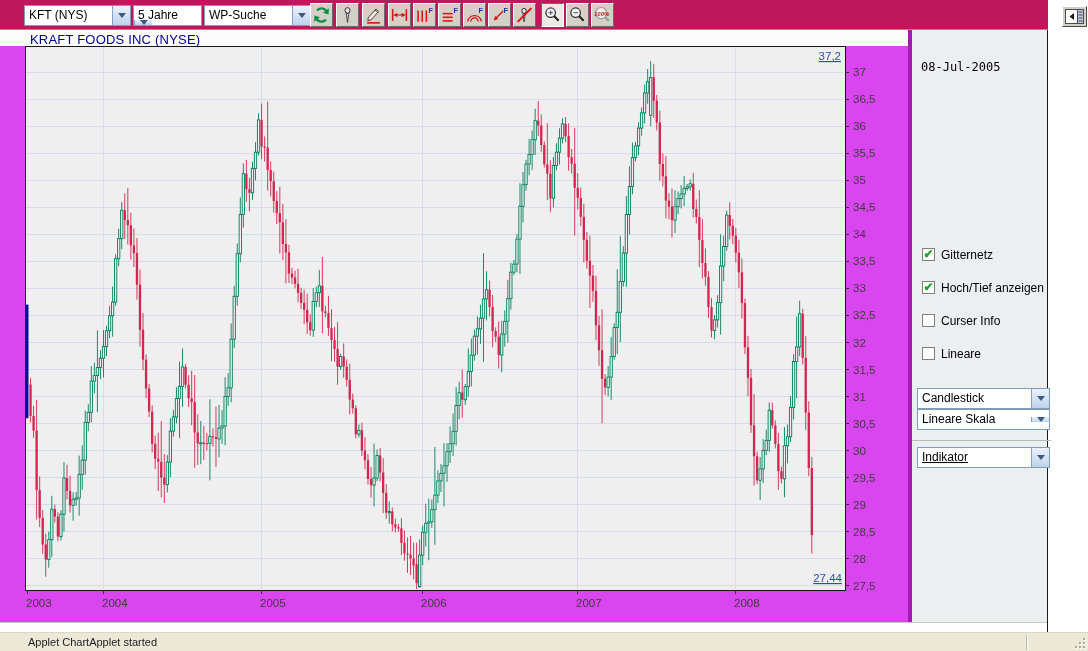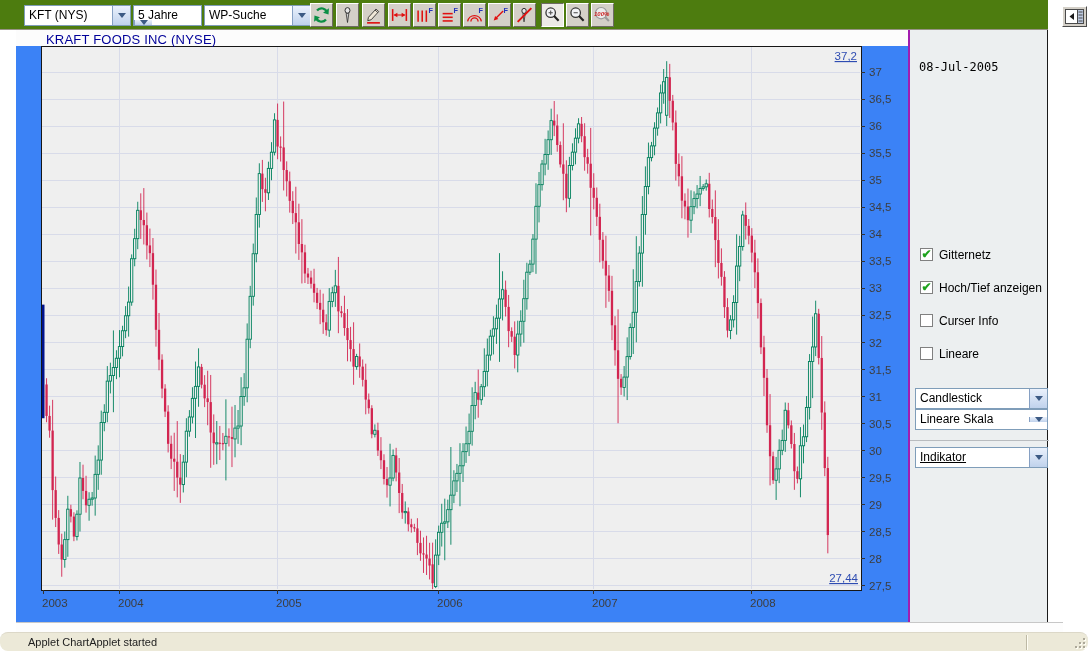--- a/index.html
+++ b/index.html
@@ -1,58 +1,58 @@
 <!DOCTYPE html>
 <html><head>
 <meta charset="utf-8">
 <style>
   html,body{margin:0;padding:0;background:#fff;}
   #app{position:relative;width:1088px;height:651px;background:#ffffff;overflow:hidden;
        font-family:"Liberation Sans",sans-serif;-webkit-font-smoothing:none;}
   
-  #toolbar{position:absolute;left:0;top:0;width:1048px;height:30px;background:#4d7c0f;
+  #toolbar{position:absolute;left:0;top:0;width:1048px;height:30px;background:#be185d;
            border-bottom:1px solid #979385;box-sizing:border-box;}
   .combo{position:absolute;height:21px;background:#fff;border:1px solid #7f9db9;
          box-sizing:border-box;display:flex;cursor:default;}
   .combo-text{flex:1;font-size:12px;line-height:19px;padding-left:4px;color:#000;
               white-space:nowrap;overflow:hidden;}
   .combo-btn{width:17px;background:linear-gradient(#eaf1fc,#c0d2ec);
              border-left:1px solid #86a0c3;display:flex;align-items:center;justify-content:center;}
   .chev{width:0;height:0;border-left:4px solid transparent;border-right:4px solid transparent;
         border-top:5px solid #3c5a84;}
   .tbtn{position:absolute;top:3px;width:23px;height:24px;background:#d4d0c8;
         border:1px solid;border-color:#ffffff #6d6a63 #6d6a63 #ffffff;box-sizing:border-box;
         display:flex;align-items:center;justify-content:center;padding:0;}
   .tbtn.pressed{background:#eceae6;border-color:#6d6a63 #ffffff #ffffff #6d6a63;}
   .tbtn svg{display:block;}
   #collapse-btn{position:absolute;left:1062px;top:6px;width:25px;height:21px;background:#d4d0c8;
         border:1px solid;border-color:#ffffff #4a4a4a #4a4a4a #ffffff;box-sizing:border-box;
         display:flex;align-items:center;justify-content:center;padding:0;}
   
   #applet{position:absolute;left:0;top:30px;width:1048px;height:602px;background:#ffffff;
           border-right:1px solid #1a1a1a;box-sizing:border-box;}
-  #chart-area{position:absolute;left:16px;top:0;width:908px;height:592px;background:#3b82f6;text-align:center;}
+  #chart-area{position:absolute;left:0;top:0;width:908px;height:592px;background:#d946ef;text-align:center;}
   #chart-title{position:absolute;left:30px;top:2px;font-size:13px;color:#000099;letter-spacing:.2px;}
   #applet-bottom-line{position:absolute;left:0;top:592px;width:1047px;height:1px;background:#c7c7c7;}
   #applet-bottom-gap{position:absolute;left:0;top:593px;width:1047px;height:9px;background:#fdfdfd;}
   
   #panel{position:absolute;left:908px;top:0;width:139px;height:592px;background:#eceff0;
-         border-left:2px solid #a21caf;box-sizing:border-box;}
+         border-left:4px solid #a21caf;box-sizing:border-box;}
   #quote{position:absolute;left:9px;top:5px;font-family:"DejaVu Sans Mono","Liberation Mono",monospace;
          font-size:12px;line-height:13px;color:#000;white-space:pre;}
   .qrow.red{color:#e02f55;}
   .cbrow{position:absolute;left:10px;height:14px;}
   .cbbox{position:absolute;left:0;top:0;width:13px;height:13px;background:#fff;border:1px solid #808080;
          box-sizing:border-box;font-size:12px;font-weight:bold;color:#1ea31e;line-height:11px;text-align:center;}
   .cblabel{position:absolute;left:19px;top:0;font-size:12px;color:#000;white-space:nowrap;text-align:center;}
   .pcombo{left:5px;width:133px;}
   #panel-divider{position:absolute;left:0;top:410px;width:139px;height:1px;background:#b9bcbf;}
   
   #statusbar{position:absolute;left:0;top:632px;width:1088px;height:19px;background:#ece9d8;
-             border-top:1px solid #dcd8c8;box-sizing:border-box;border-radius:8px;}
+             border-top:1px solid #dcd8c8;box-sizing:border-box;}
   #status-text{position:absolute;left:28px;top:3px;font-size:11px;color:#1d1d1d;}
   #status-sep{position:absolute;left:1026px;top:2px;width:1px;height:15px;background:#bdb9a5;
               border-right:1px solid #fffef4;}
   #grip{position:absolute;right:1px;bottom:1px;}
 </style>
 </head>
 <body>
 
 <div id="app">
 

